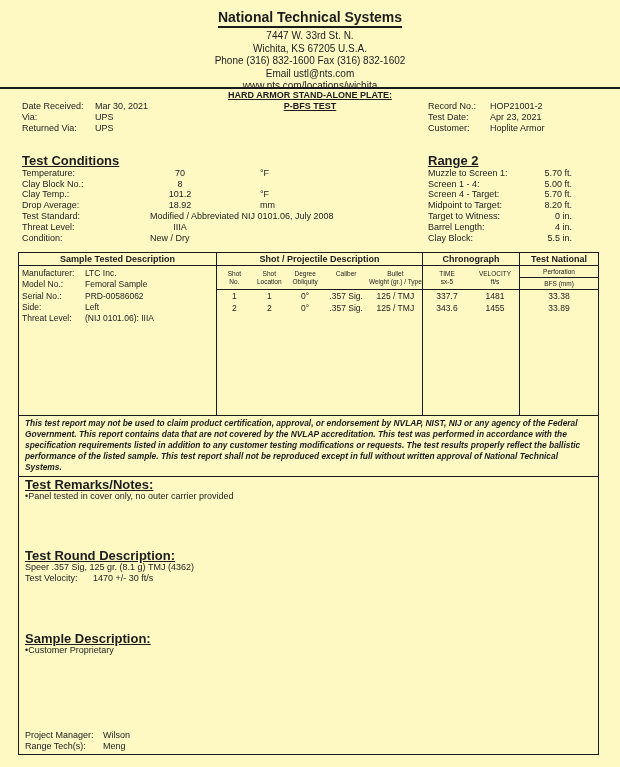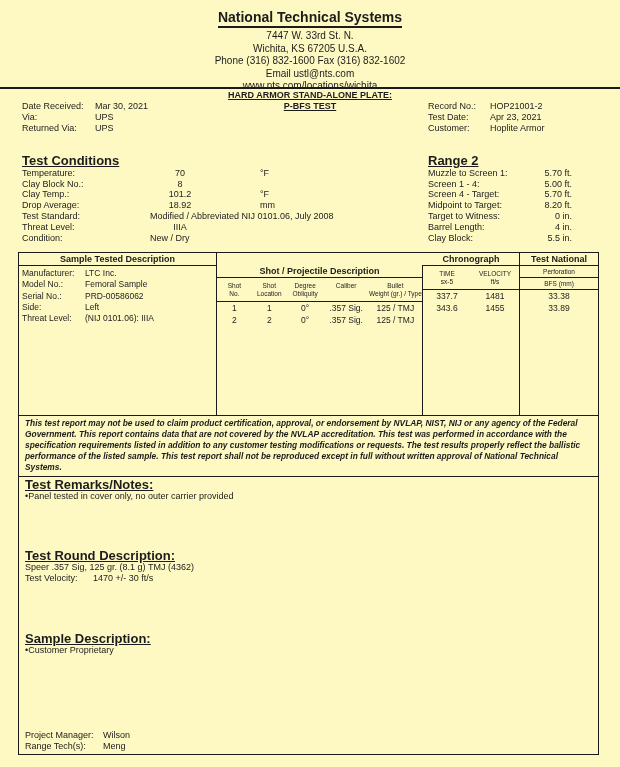--- a/index.html
+++ b/index.html
@@ -43,21 +43,21 @@
 
   
   .mainbox {
     position:absolute; left:18px; top:252px; width:581px; height:503px;
     border:1.5px solid #1a1a1a; box-sizing:border-box;
     display:flex; flex-direction:column;
   }
   .table-region { height:163px; display:flex; border-bottom:1.5px solid #1a1a1a; box-sizing:border-box; }
   .tcol { box-sizing:border-box; }
   .col-sample  { width:198px; border-right:1.5px solid #1a1a1a; }
-  .col-shot    { width:206px; border-right:1.5px solid #1a1a1a;margin-top:12px; }
+  .col-shot    { width:206px; border-right:1.5px solid #1a1a1a; }
   .col-chrono  { width:97px;  border-right:1.5px solid #1a1a1a; }
   .col-results { flex:1; }
   .sec-title {
     height:13px; line-height:13px; font-size:9px; font-weight:bold;
     text-align:center; border-bottom:1px solid #1a1a1a; box-sizing:border-box;
   }
   .sample-body { padding:2px 3px; font-size:8.5px; line-height:11.3px; }
   .sample-row { display:flex; }
   .sample-label { width:63px; }
   .sub-row { display:flex; font-size:6.5px; text-align:center; }

